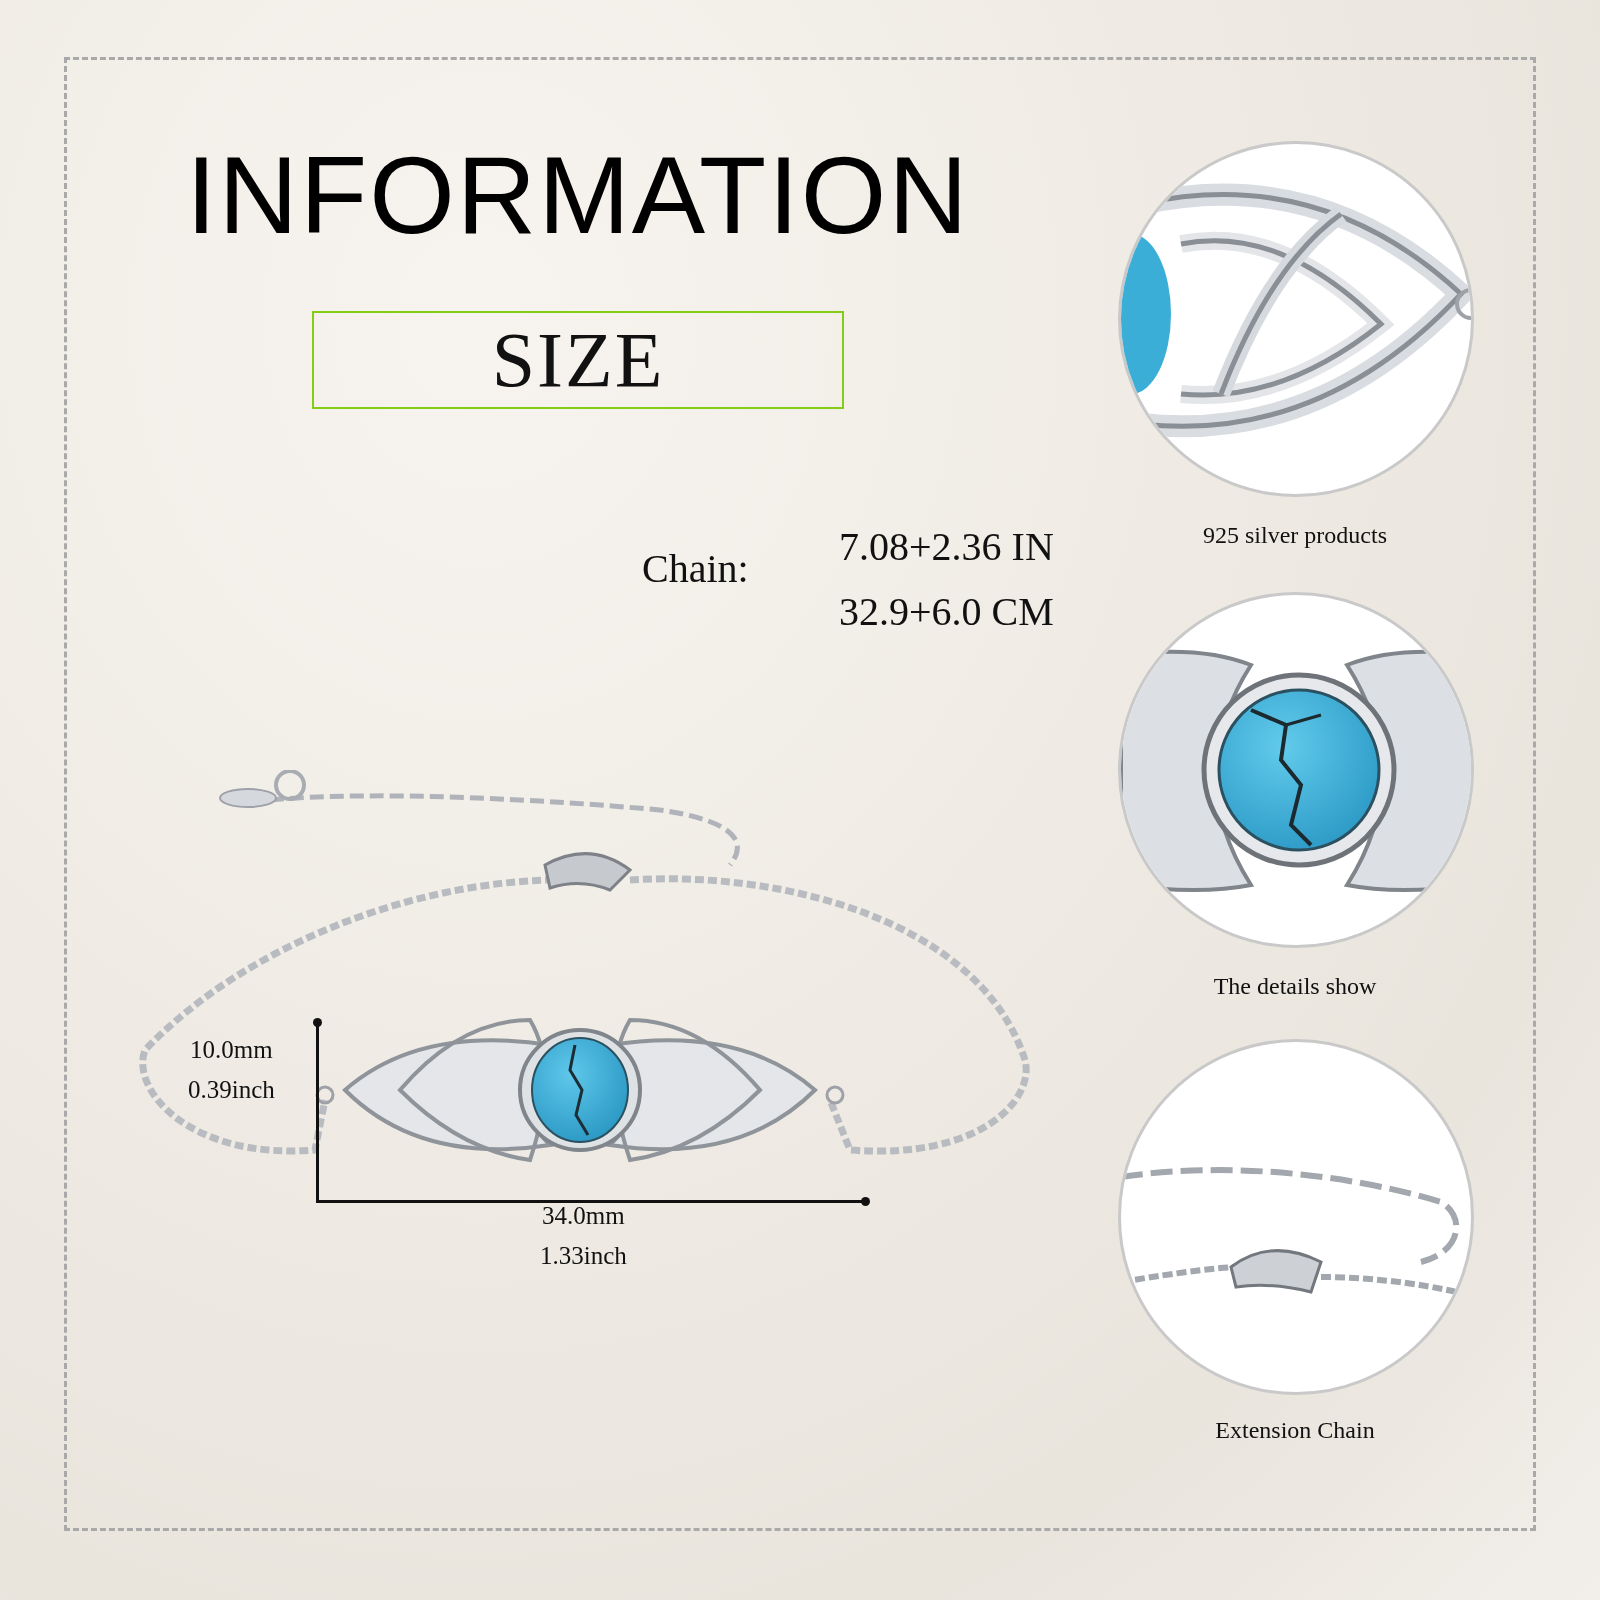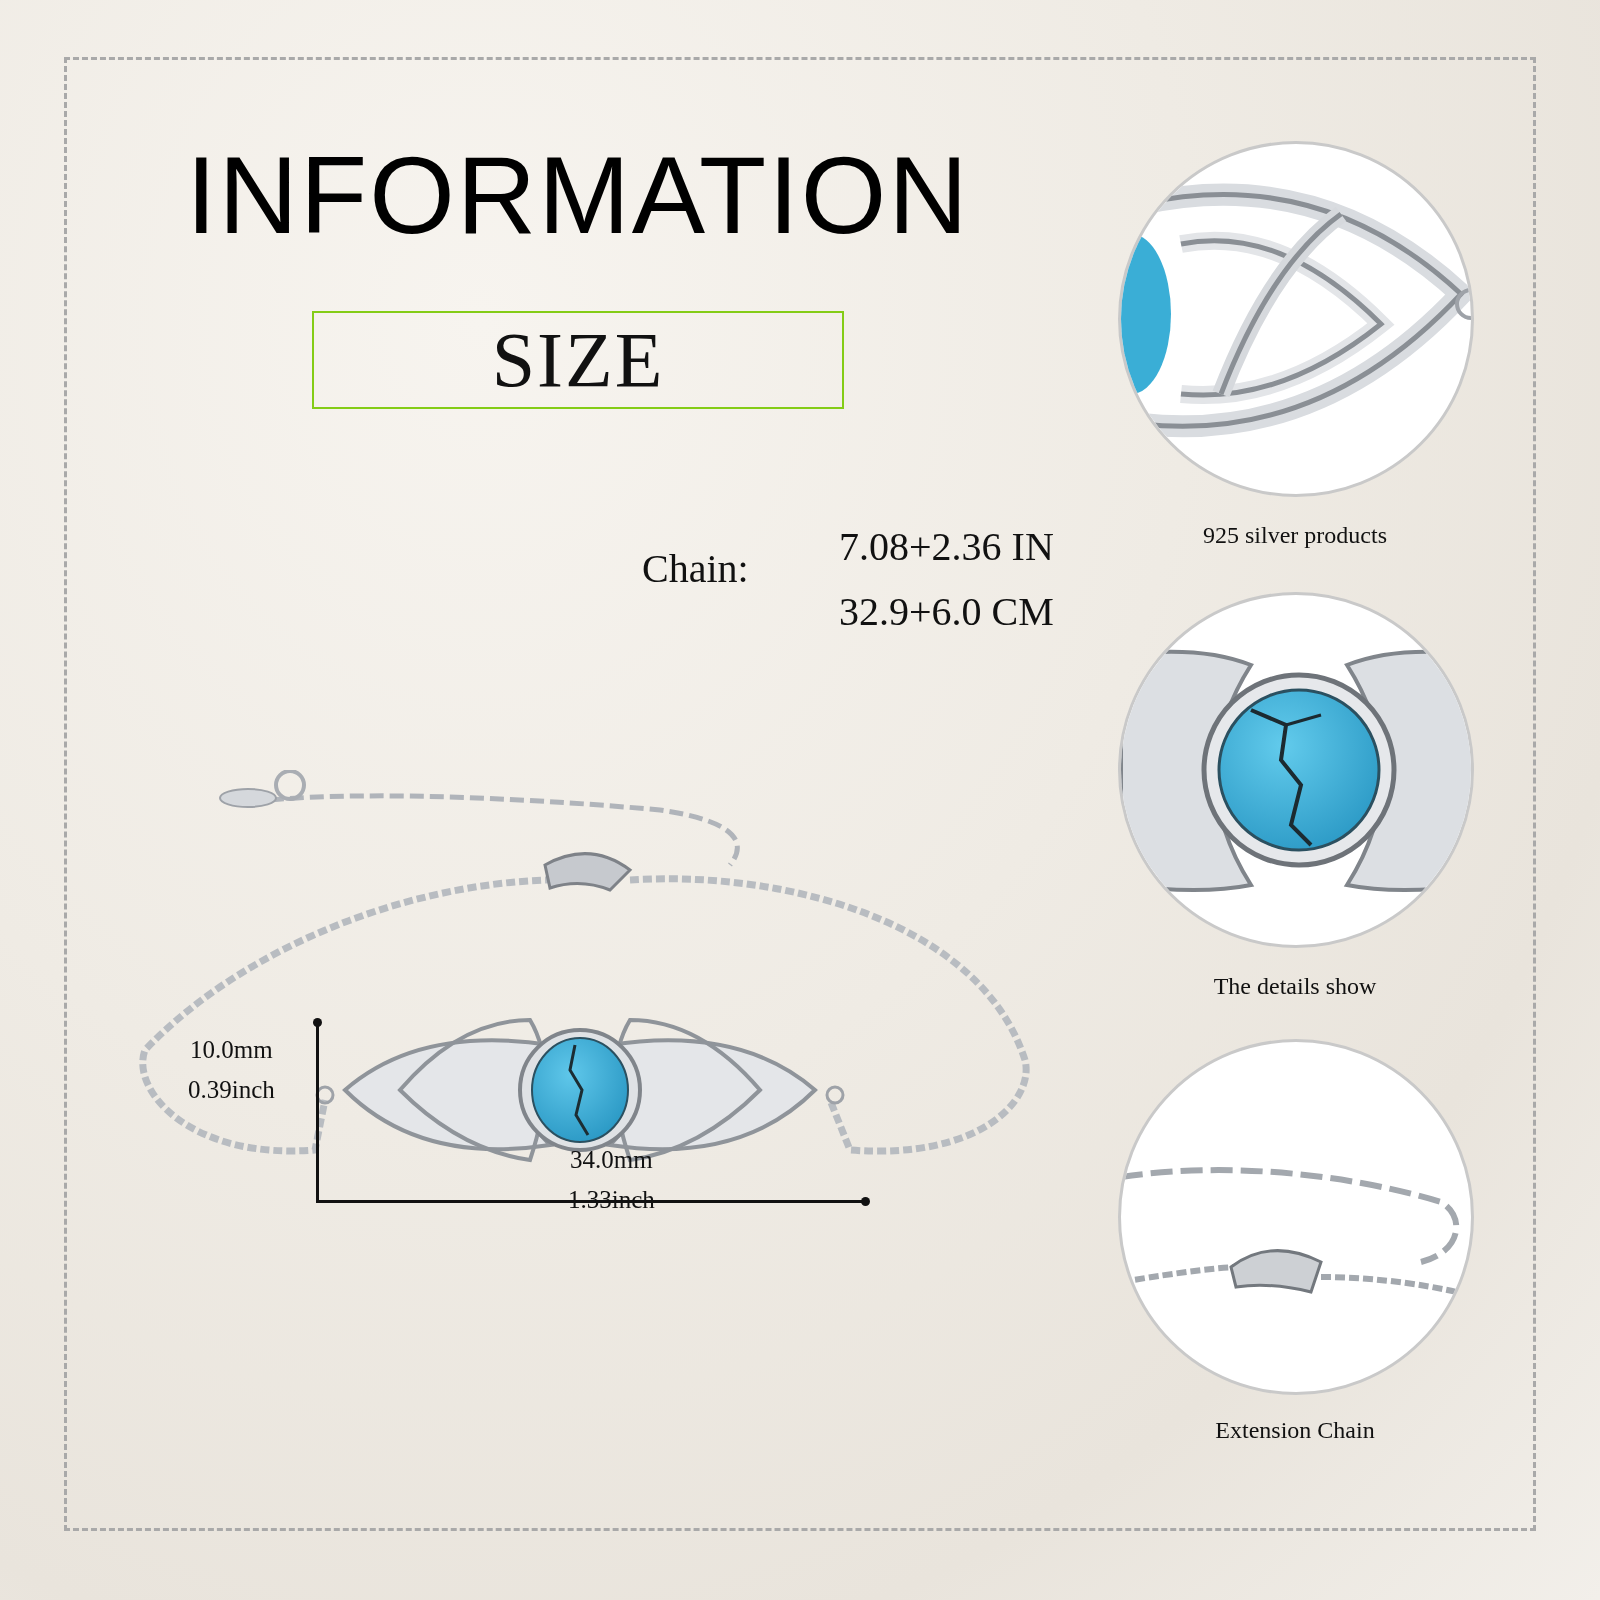--- a/index.html
+++ b/index.html
@@ -22,21 +22,21 @@
     position:absolute; left:312px; top:311px; width:532px; height:98px;
     border:2px solid #84cc16; box-sizing:border-box;
     display:flex; align-items:center; justify-content:center;
   }
   .size-box span { font-size:78px; letter-spacing:2px; line-height:1; }
   .length-label { position:absolute; left:642px; top:545px; font-size:40px; }
   .length-val { position:absolute; left:794px; font-size:40px;margin-left:45px; }
   .lv1 { top:523px; } .lv2 { top:588px; }
   .dim { position:absolute; font-size:25px; line-height:1.6; text-align:center; }
   .dim-h { left:188px; top:1030px; text-align:center; }
-  .dim-w { left:540px; top:1140px;margin-left:28px; }
+  .dim-w { left:540px; top:1196px; }
   .vline { position:absolute; left:316px; top:1022px; width:3px; height:180px; background:#111; }
   .hline { position:absolute; left:316px; top:1200px; width:550px; height:3px; background:#111; }
   .dot { position:absolute; width:9px; height:9px; border-radius:50%; background:#111; }
   .circle {
     position:absolute; left:1118px; width:356px; height:356px; border-radius:50%;
     background:#fff; border:3px solid #c9c9c9; box-sizing:border-box; overflow:hidden;
   }
   .c1 { top:141px; } .c2 { top:592px; } .c3 { top:1039px; }
   .caption { position:absolute; left:1100px; width:390px; text-align:center; font-size:24px; }
   .cap1 { top:522px; } .cap2 { top:973px; } .cap3 { top:1417px; }

